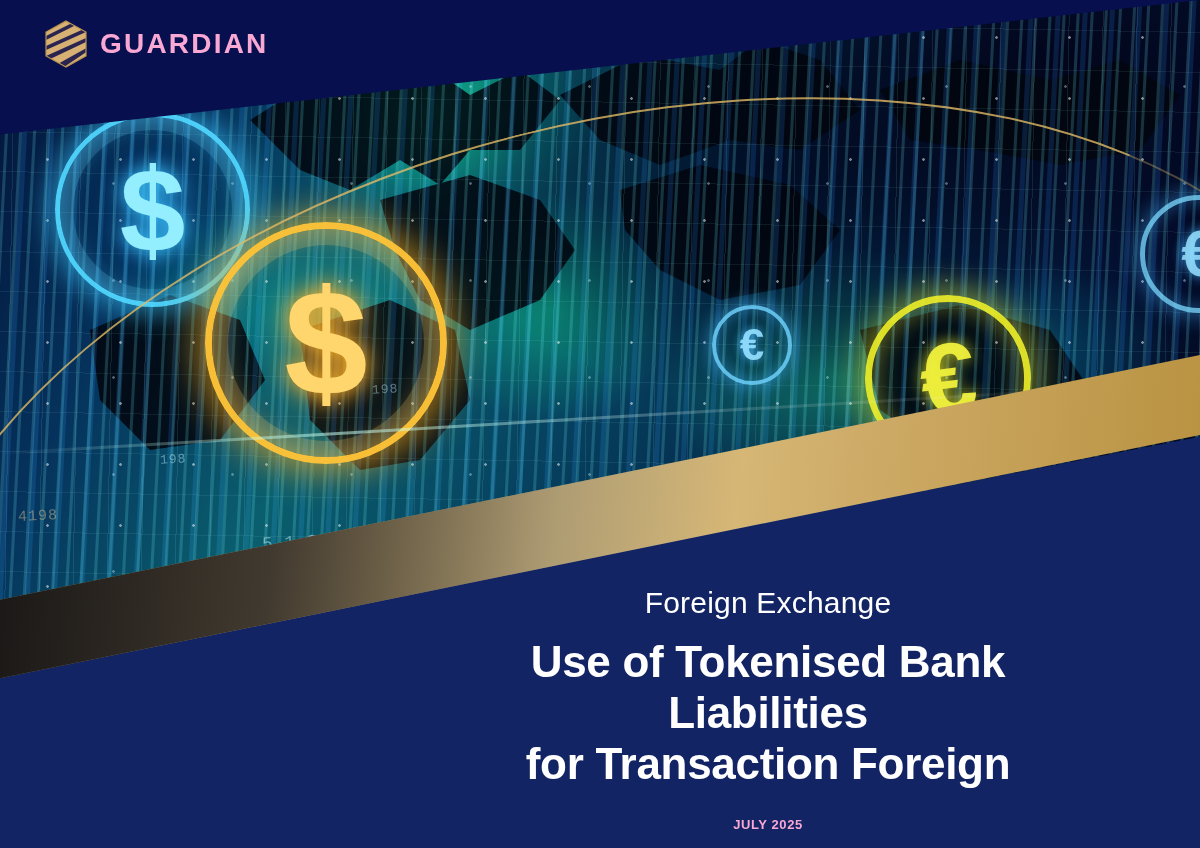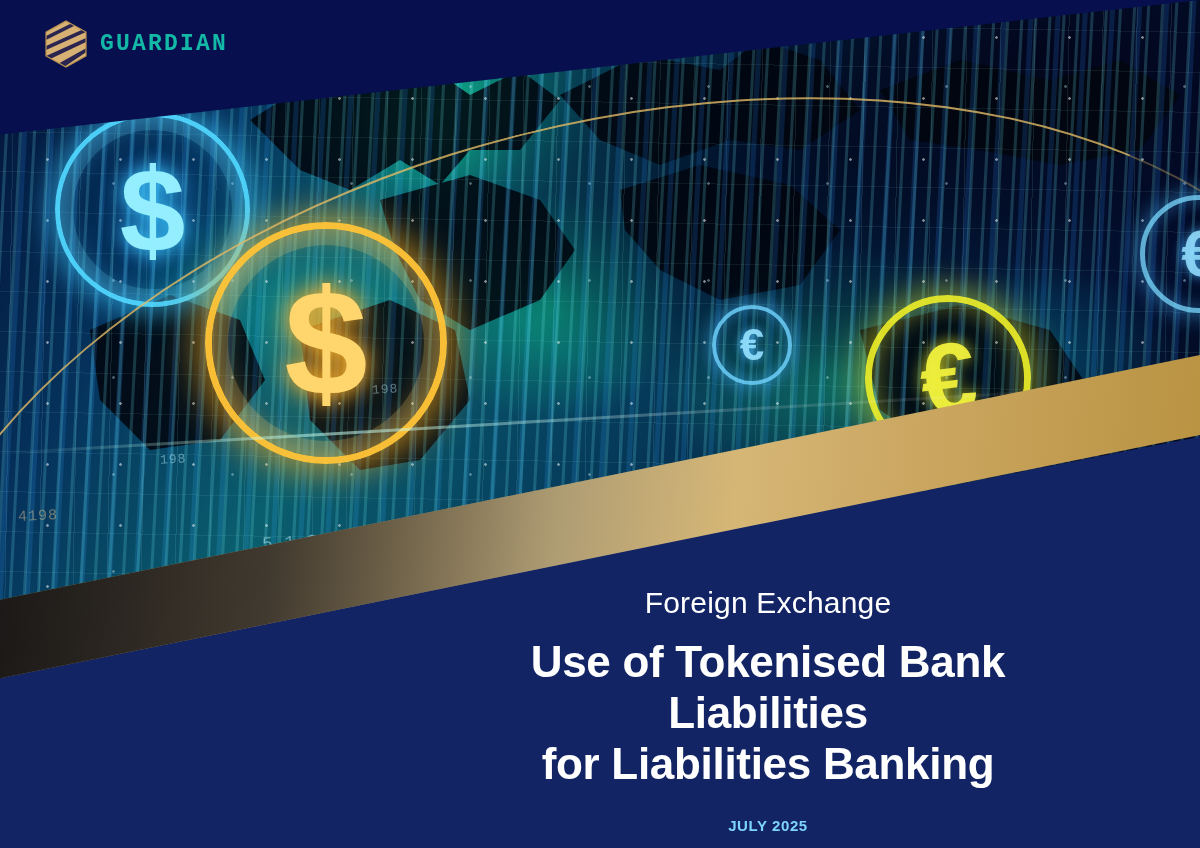--- a/index.html
+++ b/index.html
@@ -243,25 +243,25 @@
   .logo {
     position: absolute;
     left: 44px; top: 20px;
     display: flex;
     align-items: center;
     gap: 12px;
     z-index: 40;
   }
   .logo-mark { width: 44px; height: 48px; display: block; }
   .logo-text {
-    color: #14b8a6;
-    font-size: 23px;
+    color: #f9a8d4;
+    font-size: 28px;
     font-weight: bold;
     letter-spacing: 2.2px;
-    font-family: Liberation Mono, monospace;
+    font-family: Liberation Sans, sans-serif;
   }
 
   
   .title-block {
     position: absolute;
     right: 82px;
     top: 586px;
     width: 700px;
     text-align: center;
     z-index: 40;
@@ -275,22 +275,22 @@
   }
   .main-title {
     color: #ffffff;
     font-size: 44px;
     font-weight: bold;
     line-height: 1.16;
     letter-spacing: -0.3px;
     margin: 8px;
   }
   .doc-date {
-    color: #7dd3fc;
-    font-size: 15px;
+    color: #f9a8d4;
+    font-size: 13px;
     font-weight: bold;
     letter-spacing: 0.6px;
     margin: 28px 0 0 0;
   }
 </style>
 </head>
 <body>
 
 <div class="cover">
 
@@ -364,18 +364,18 @@
       </g>
       <polygon points="22,1 42,12 42,36 22,47 2,36 2,12" fill="none" stroke="#b8924f" stroke-width="1.2"></polygon>
     </svg>
     <div class="logo-text">GUARDIAN</div>
   </div>
 
   <div class="title-block">
     <p class="eyebrow">Foreign Exchange</p>
     <h1 class="main-title">
       <span>Use of Tokenised Bank Liabilities</span><br>
-      <span>for Liabilities Banking</span>
+      <span>for Transaction Foreign</span>
     </h1>
     <p class="doc-date">JULY 2025</p>
   </div>
 
 </div>
 
 </body></html>

